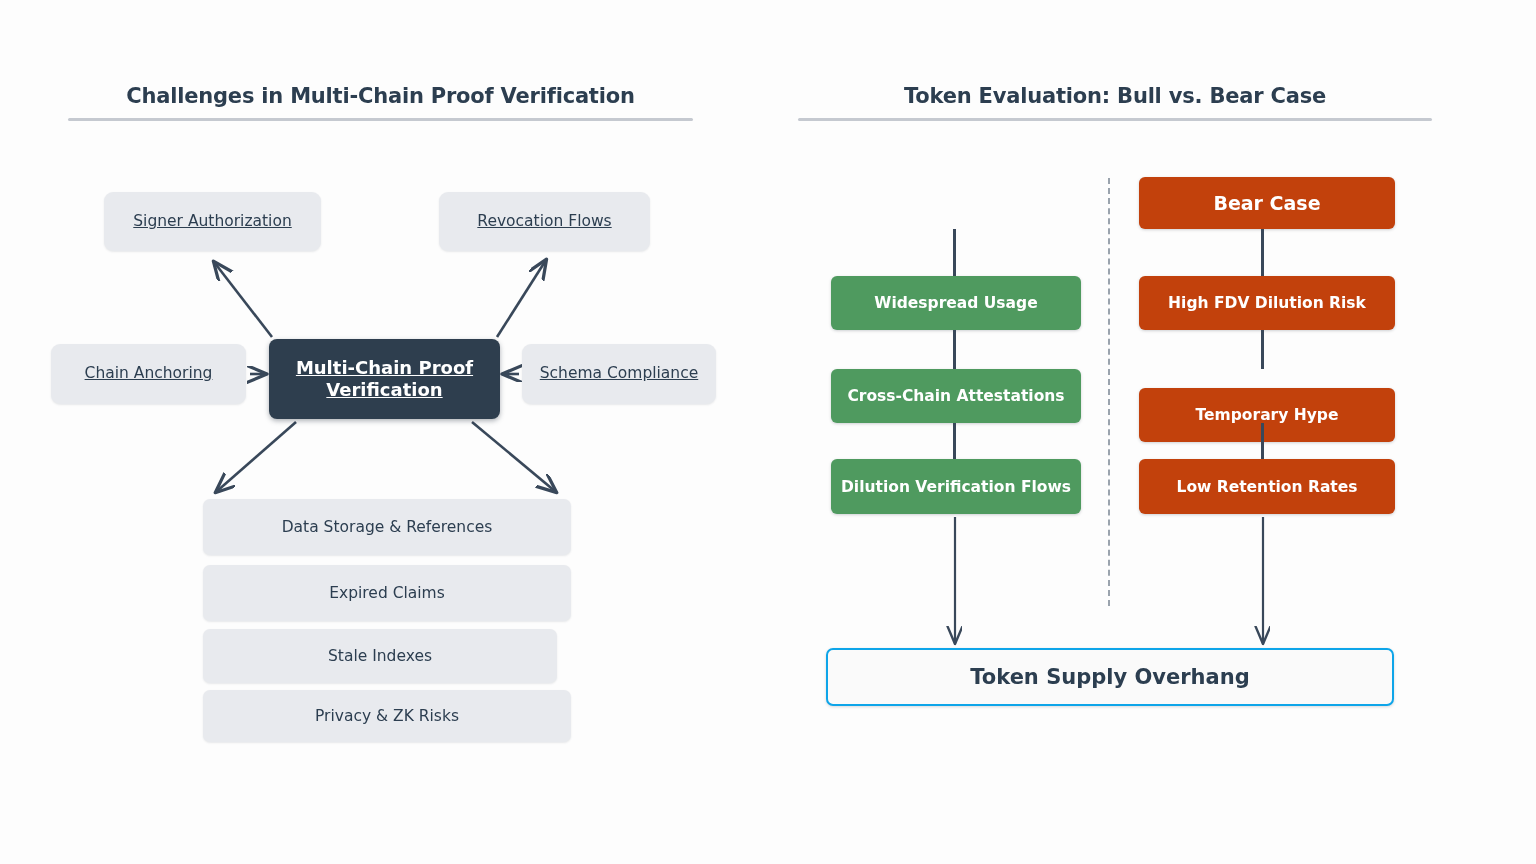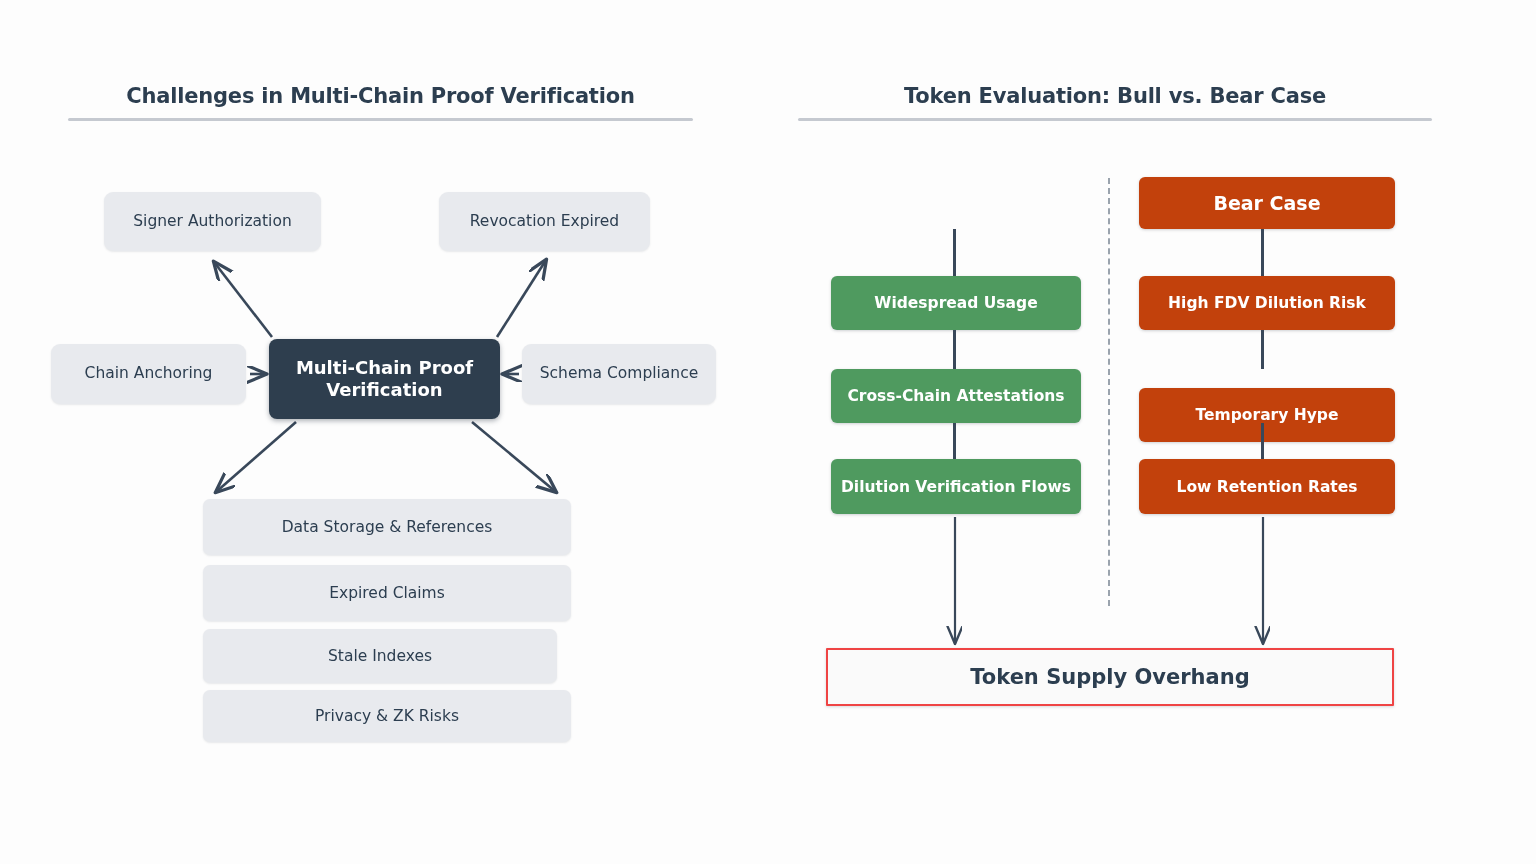--- a/index.html
+++ b/index.html
@@ -46,20 +46,21 @@
     align-items: center;
     justify-content: center;
     text-align: center;
     border-radius: 9px;
     font-size: 15.5px;
     color: #2c3e50;
     background: #e8eaee;
     box-shadow: 0 1px 2px rgba(40,50,65,0.10);
     line-height: 1.25;
     padding: 4px 10px;
+    text-decoration: underline;
   }
   .node.center {
     background: #2e3e4e;
     color: #ffffff;
     font-weight: bold;
     font-size: 18px;
     border-radius: 8px;
     box-shadow: 0 2px 5px rgba(30,40,55,0.35);
   }
   .stack-node {
@@ -95,23 +96,23 @@
   }
   .flow-node.bull { background: #4f9a5f; }
   .flow-node.bear { background: #c2410c; }
 
   .outcome-node {
     position: absolute;
     box-sizing: border-box;
     display: flex;
     align-items: center;
     justify-content: center;
-    border-radius: 1px;
+    border-radius: 7px;
     background: #fafafa;
-    border: 2px solid #ef4444;
+    border: 2px solid #0ea5e9;
     color: #2c3e50;
     font-weight: bold;
     font-size: 21px;
     box-shadow: 0 1px 3px rgba(40,50,65,0.18);
   }
 
   .connector {
     position: absolute;
     width: 3px;
     background: #39485a;
@@ -161,21 +162,21 @@
     <line x1="955" y1="517" x2="955" y2="644" stroke="#39485a" stroke-width="2.2" marker-end="url(#ahv)"></line>
 
     <line x1="1263" y1="517" x2="1263" y2="644" stroke="#39485a" stroke-width="2.2" marker-end="url(#ahv)"></line>
   </svg>
 
   <div class="panel-title" style="left:68px; top:84px; width:625px;">Challenges in Multi-Chain Proof Verification</div>
   <div class="title-rule" style="left:68px; top:118px; width:625px;"></div>
 
   <div class="node" style="left:104px; top:192px; width:217px; height:59px;">Signer Authorization</div>
 
-  <div class="node" style="left:439px; top:192px; width:211px; height:59px;">Revocation Expired</div>
+  <div class="node" style="left:439px; top:192px; width:211px; height:59px;">Revocation Flows</div>
 
   <div class="node" style="left:51px; top:344px; width:195px; height:60px;">Chain Anchoring</div>
 
   <div class="node" style="left:522px; top:344px; width:194px; height:60px;">Schema Compliance</div>
 
   <div class="node center" style="left:269px; top:339px; width:231px; height:80px;">Multi-Chain Proof Verification</div>
 
   <div class="stack-node" style="left:203px; top:499px; width:368px; height:56px;">Data Storage &amp; References</div>
 
   <div class="stack-node" style="left:203px; top:565px; width:368px; height:56px;">Expired Claims</div>

